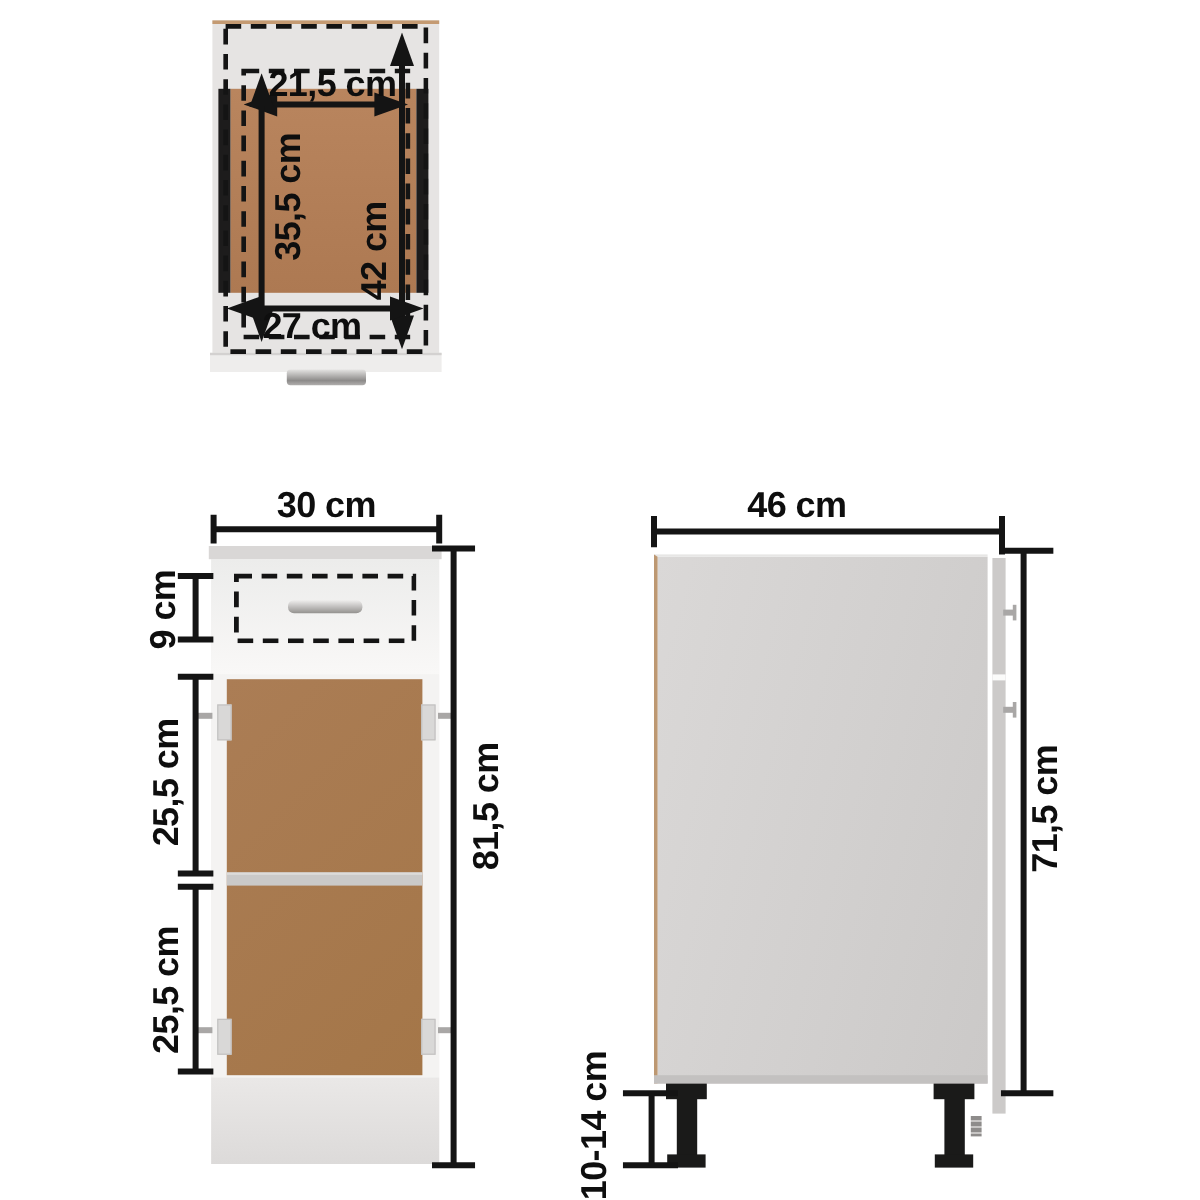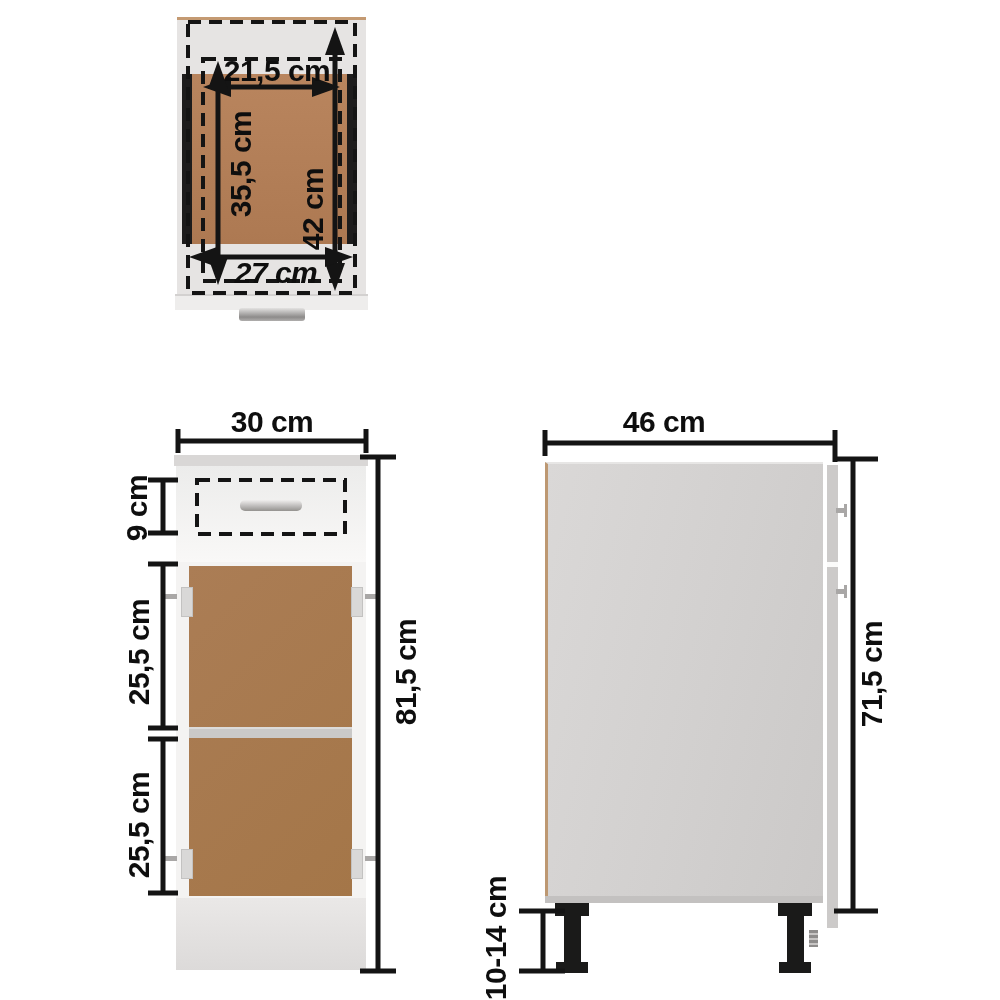--- a/index.html
+++ b/index.html
@@ -50,21 +50,21 @@
   </svg>
   <svg class="abs" style="left:189px;top:245px" width="164" height="24">
     <line x1="22" y1="12" x2="142" y2="12" stroke="#141414" stroke-width="5"></line>
     <polygon points="0,12 28,2 28,22" fill="#141414"></polygon>
     <polygon points="164,12 136,2 136,22" fill="#141414"></polygon>
   </svg>
 
   <div class="dim-label" style="left:277px;top:71px;">21,5 cm</div>
   <div class="dim-label rot" style="left:241px;top:164px;">35,5 cm</div>
   <div class="dim-label rot" style="left:313px;top:209px;">42 cm</div>
-  <div class="dim-label" style="left:276px;top:273px;font-style:italic;">27 cm</div>
+  <div class="dim-label" style="left:260px;top:273px;">27 cm</div>
 
   <svg class="abs" style="left:174px;top:428px" width="196" height="26">
     <line x1="4" y1="13" x2="192" y2="13" stroke="#141414" stroke-width="5"></line>
     <line x1="4" y1="1" x2="4" y2="25" stroke="#141414" stroke-width="5"></line>
     <line x1="192" y1="1" x2="192" y2="25" stroke="#141414" stroke-width="5"></line>
   </svg>
   <div class="dim-label" style="left:272px;top:422px;text-align:right;">30 cm</div>
 
   <div class="abs" style="left:176px;top:455px;width:190px;height:515px;background:linear-gradient(to right,#f1f0ef,#fbfaf9 25%,#f3f2f1);"></div>
   <div class="abs" style="left:174px;top:455px;width:194px;height:11px;background:#d9d7d6;"></div>

